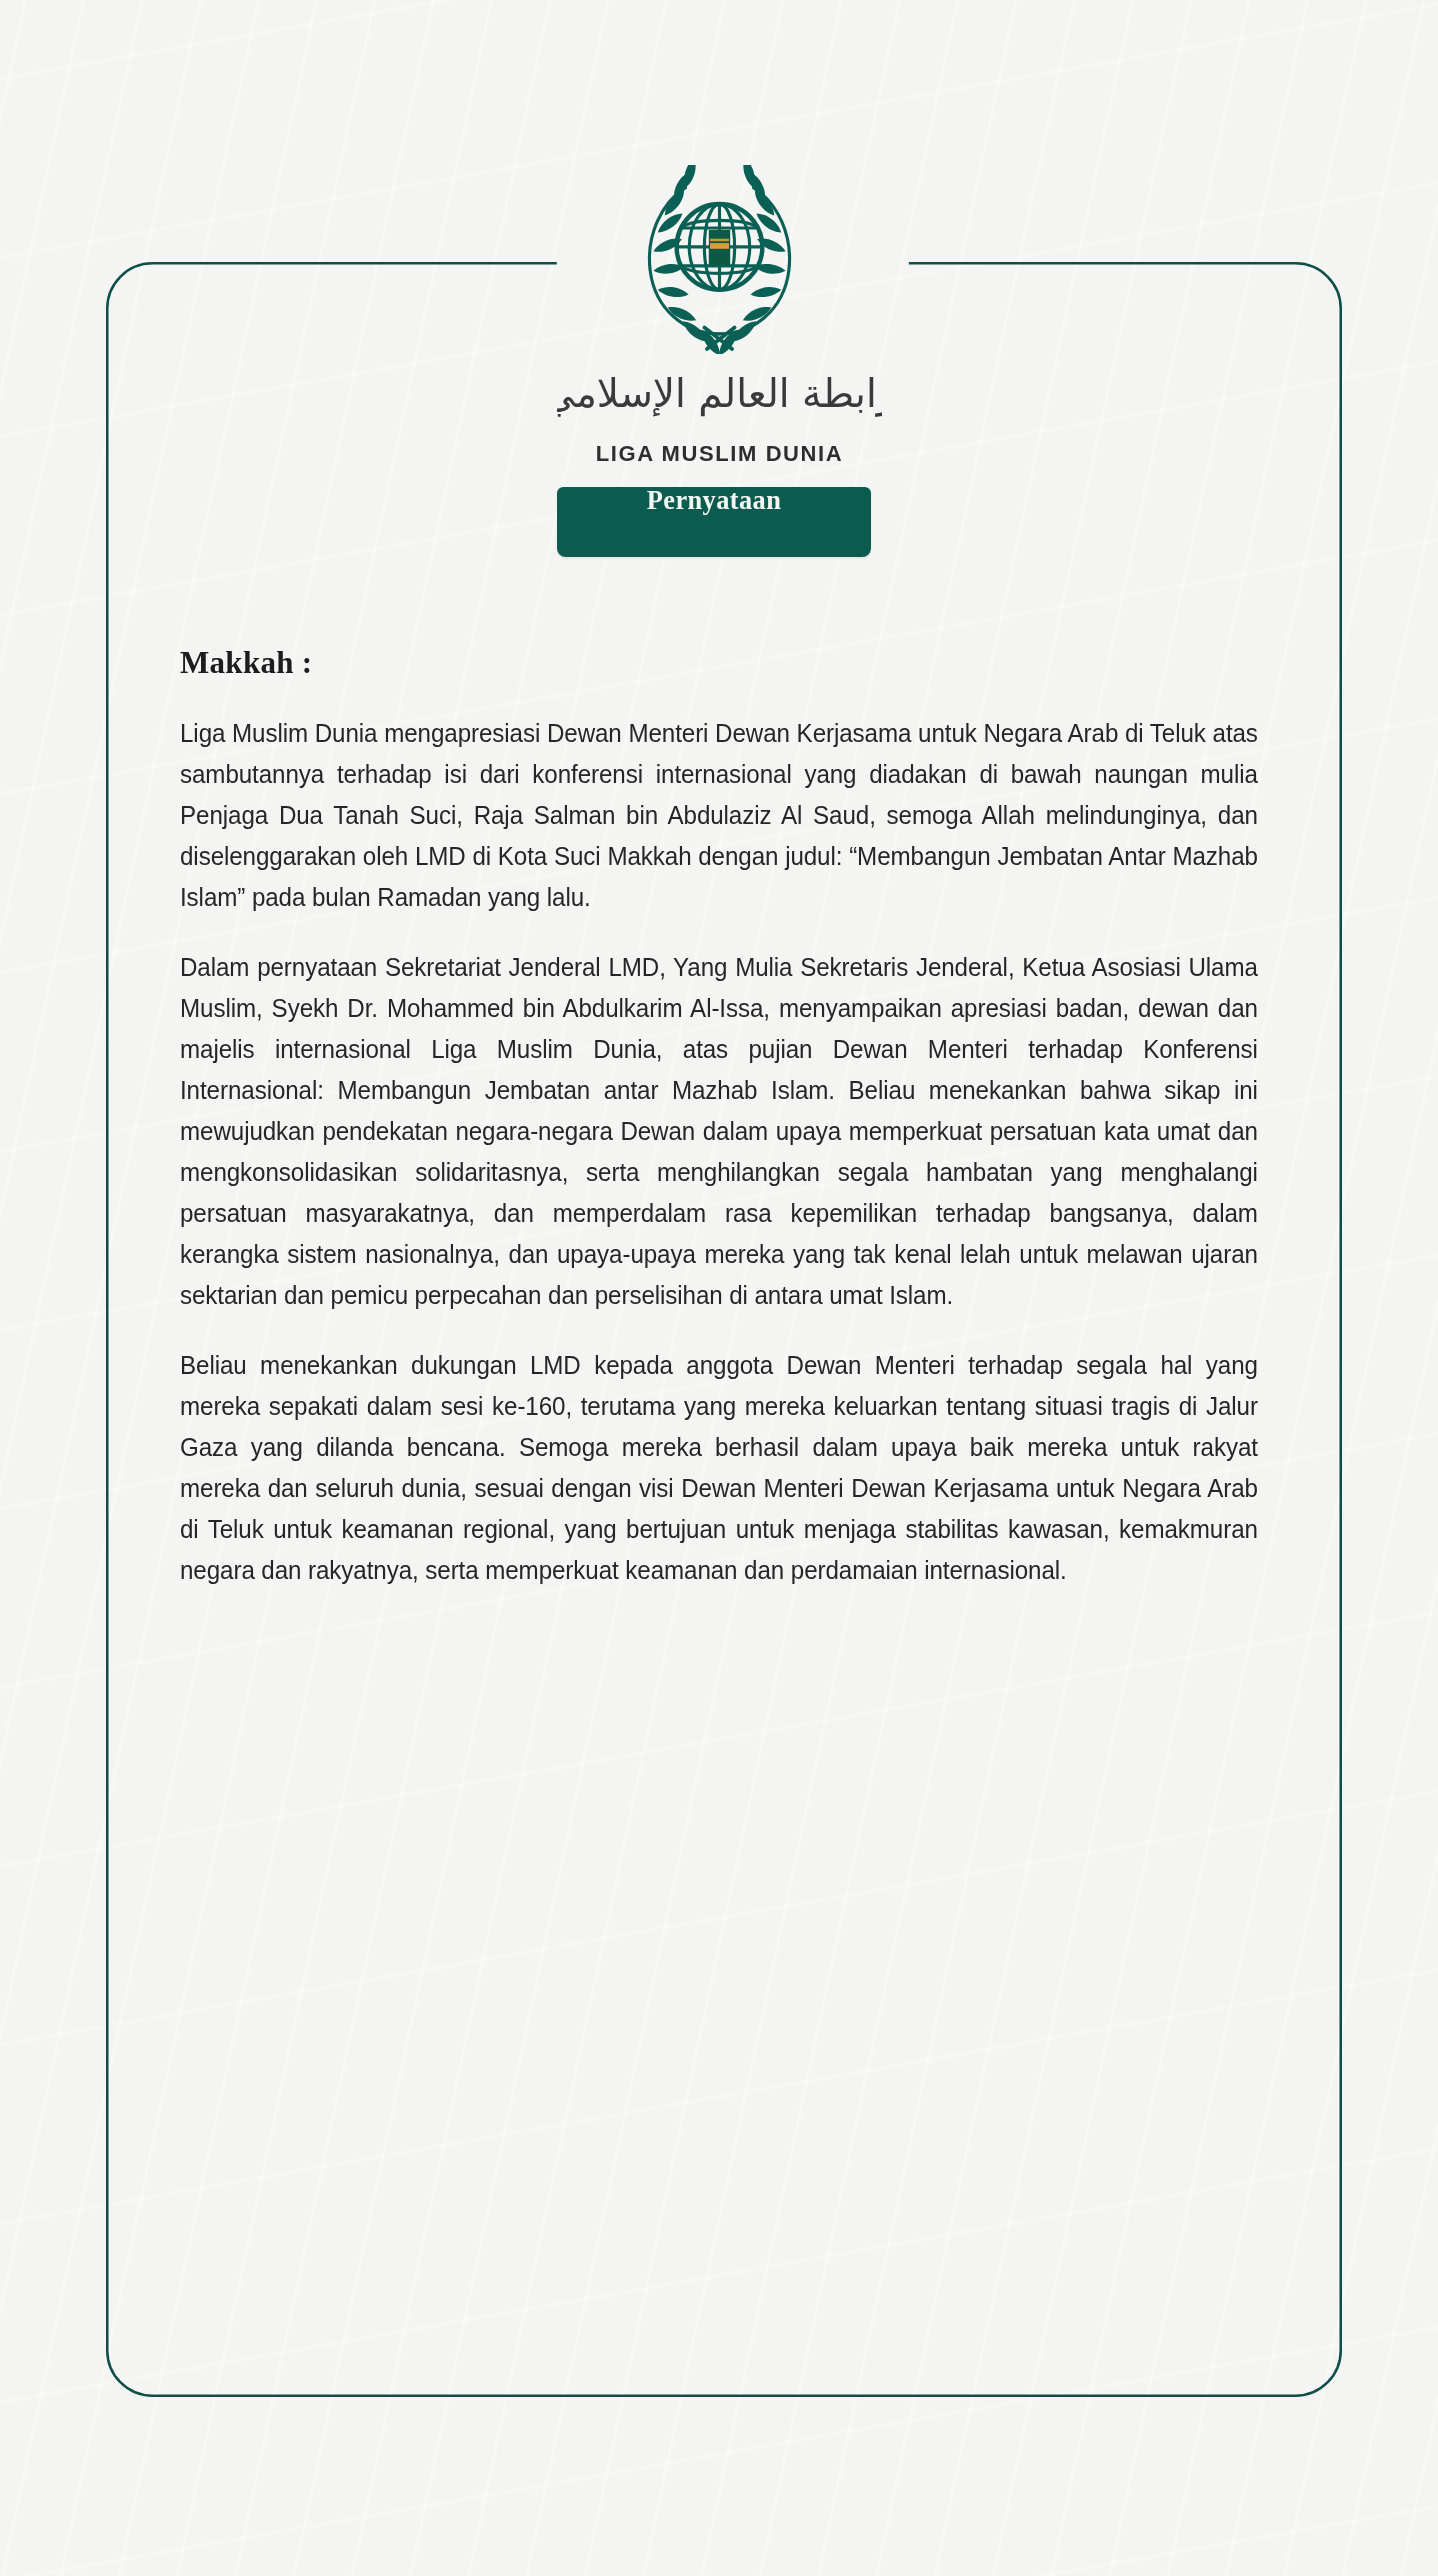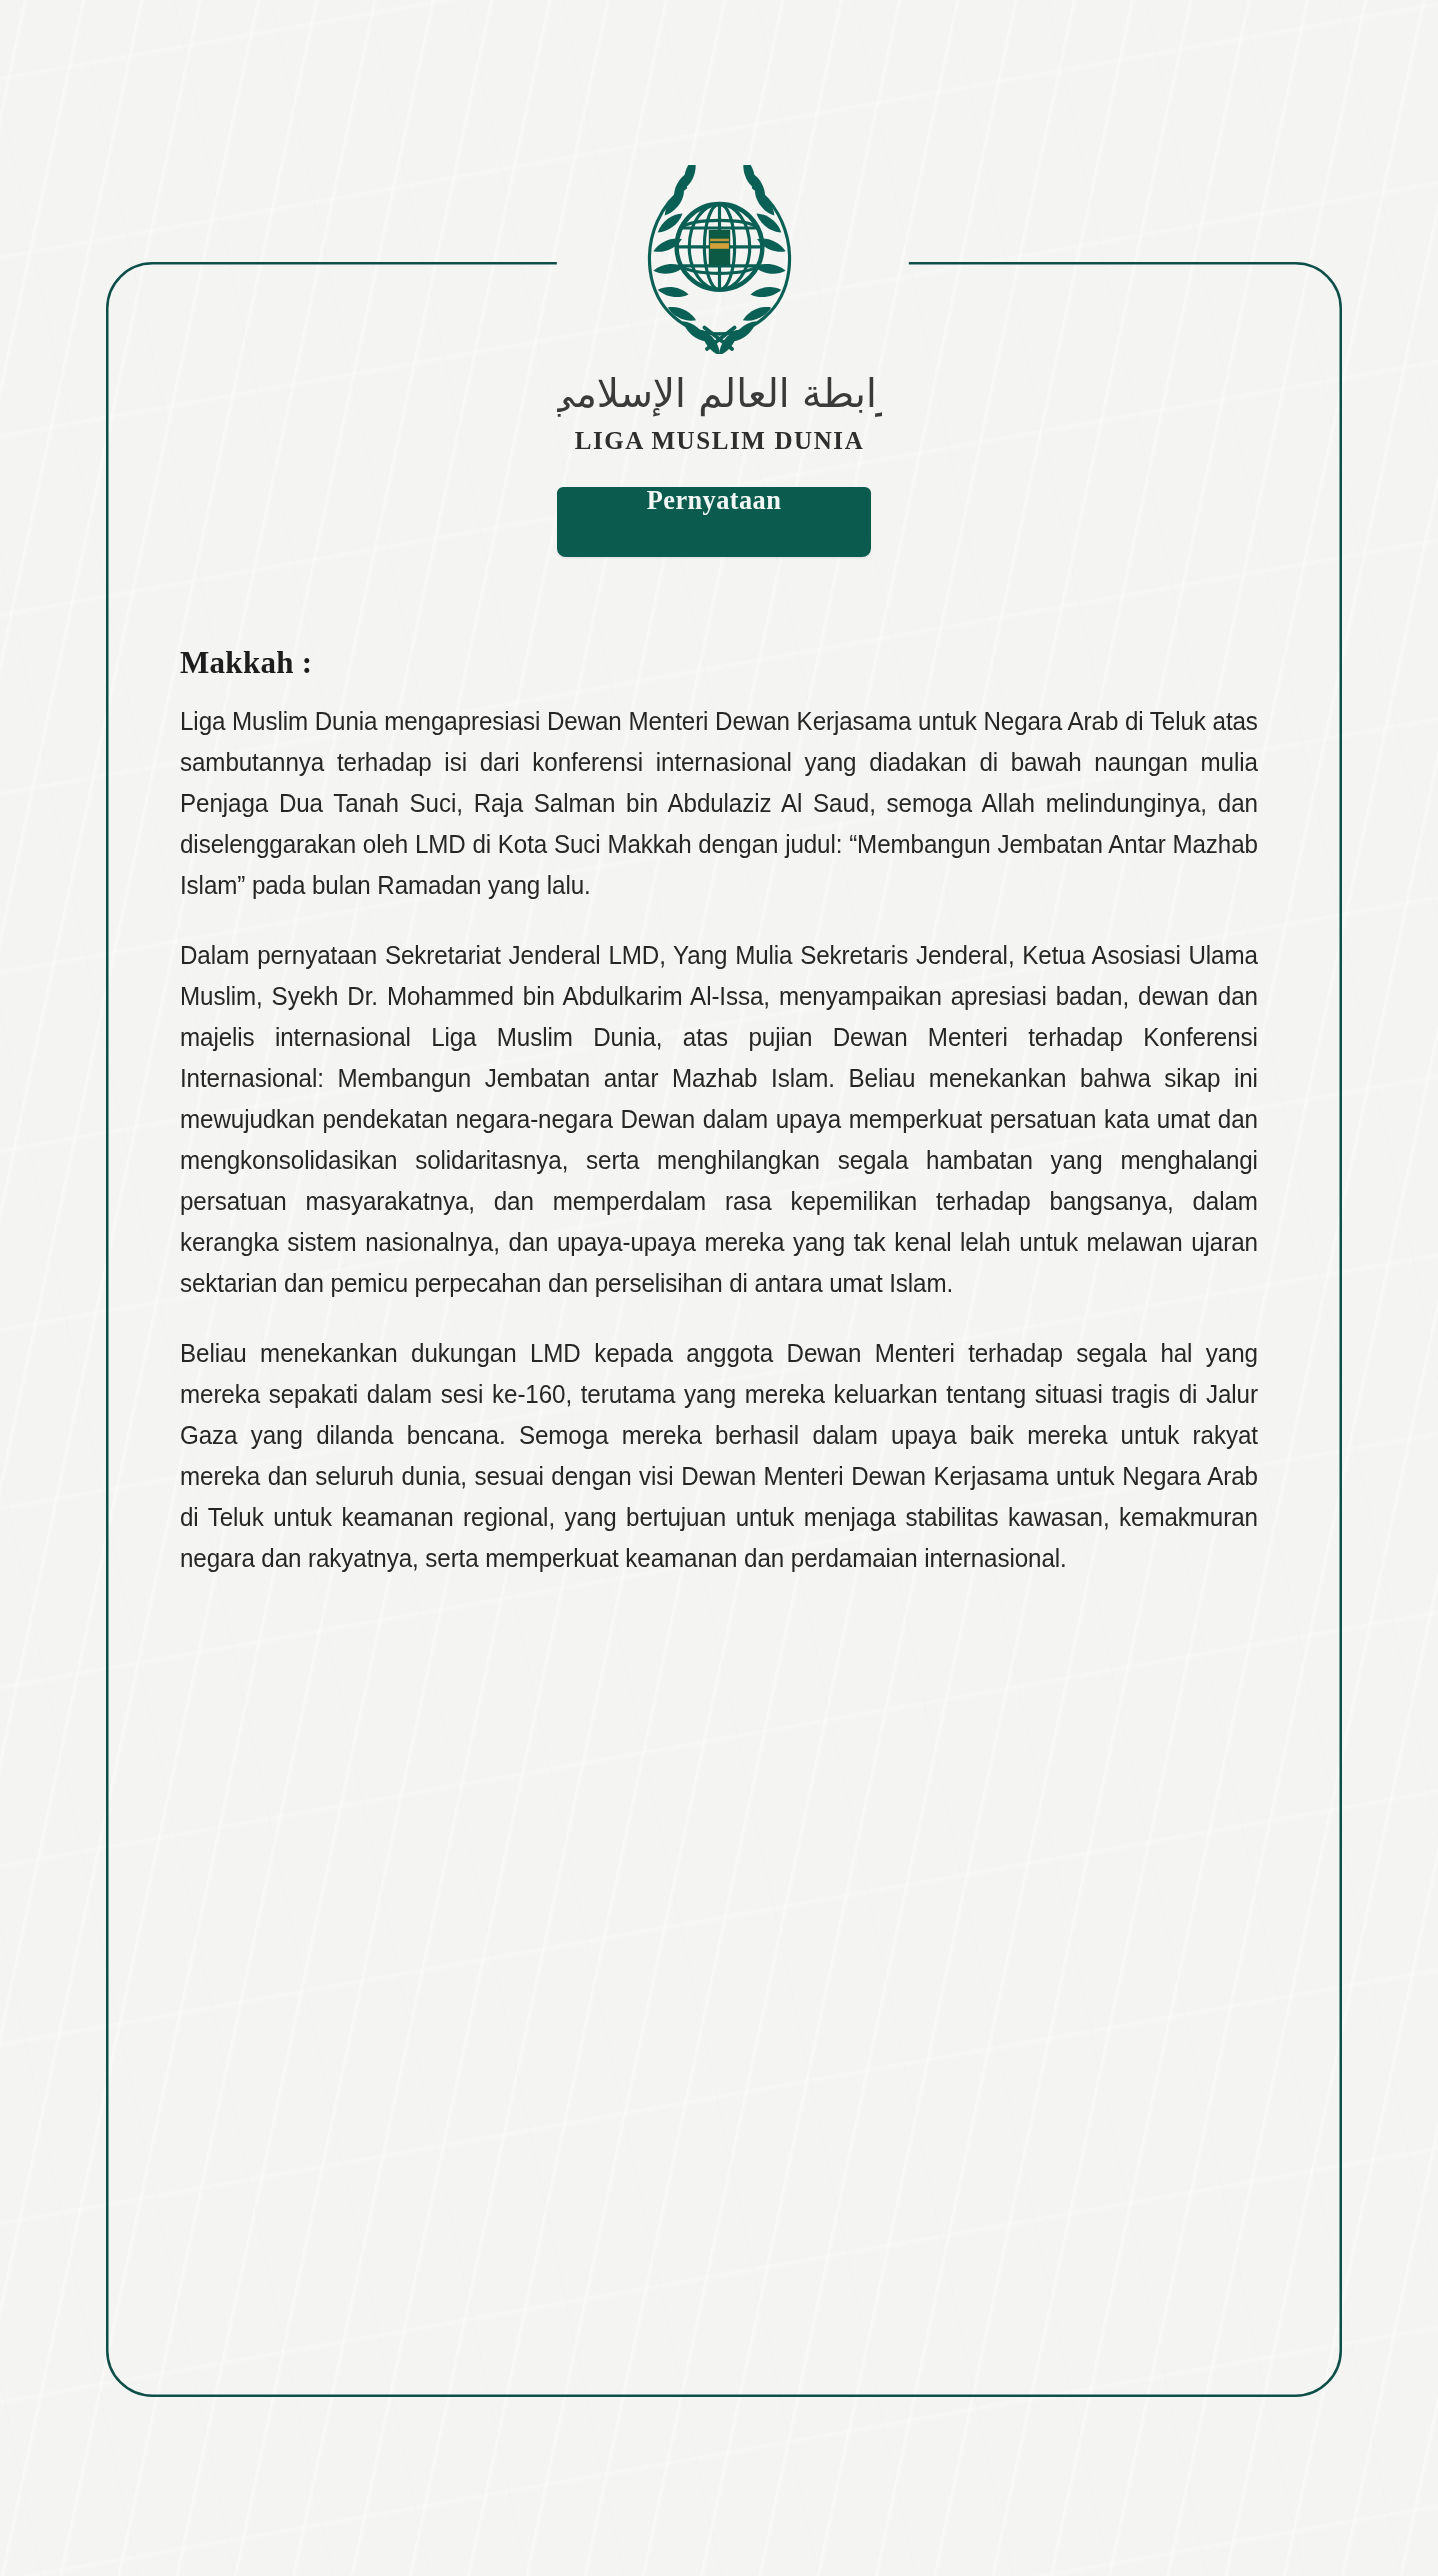--- a/index.html
+++ b/index.html
@@ -45,24 +45,24 @@
     left:0; right:0; top:165px;
     display:flex; flex-direction:column; align-items:center;
     z-index:3;
   }
   .emblem{ width:189px; height:189px; display:block; }
   .arabic-mark{
     margin-top:6.3px;
     width:325px; height:auto; display:block;
   }
   .brand-latin{
-    margin-top:6px;
-    font-family:Liberation Serif, serif;
+    margin-top:20px;
+    font-family:Liberation Sans, sans-serif;
     font-weight:700;
-    font-size:25px;
+    font-size:22px;
     letter-spacing:1.6px;
     color:#2e2e2e;
     white-space:nowrap;
   }
 
   
   .badge{
     position:absolute;
     left:557px; top:487px;
     width:314px; height:70px;
@@ -87,21 +87,21 @@
     left:180px; top:645px;
     width:1078px;
     z-index:2;
   }
   .dateline{
     font-family:"Liberation Serif", serif;
     font-weight:700;
     font-size:31px;
     color:#1d1d1d;
     letter-spacing:0.3px;
-    margin-bottom:20px;
+    margin-bottom:32px;
   }
   .para{
     font-family:"Liberation Sans Narrow","Liberation Sans", sans-serif;
     font-stretch:condensed;
     font-size:26px;
     line-height:41px;
     color:#262626;
     text-align:justify;
     text-justify:inter-word;
     margin-bottom:29px;

